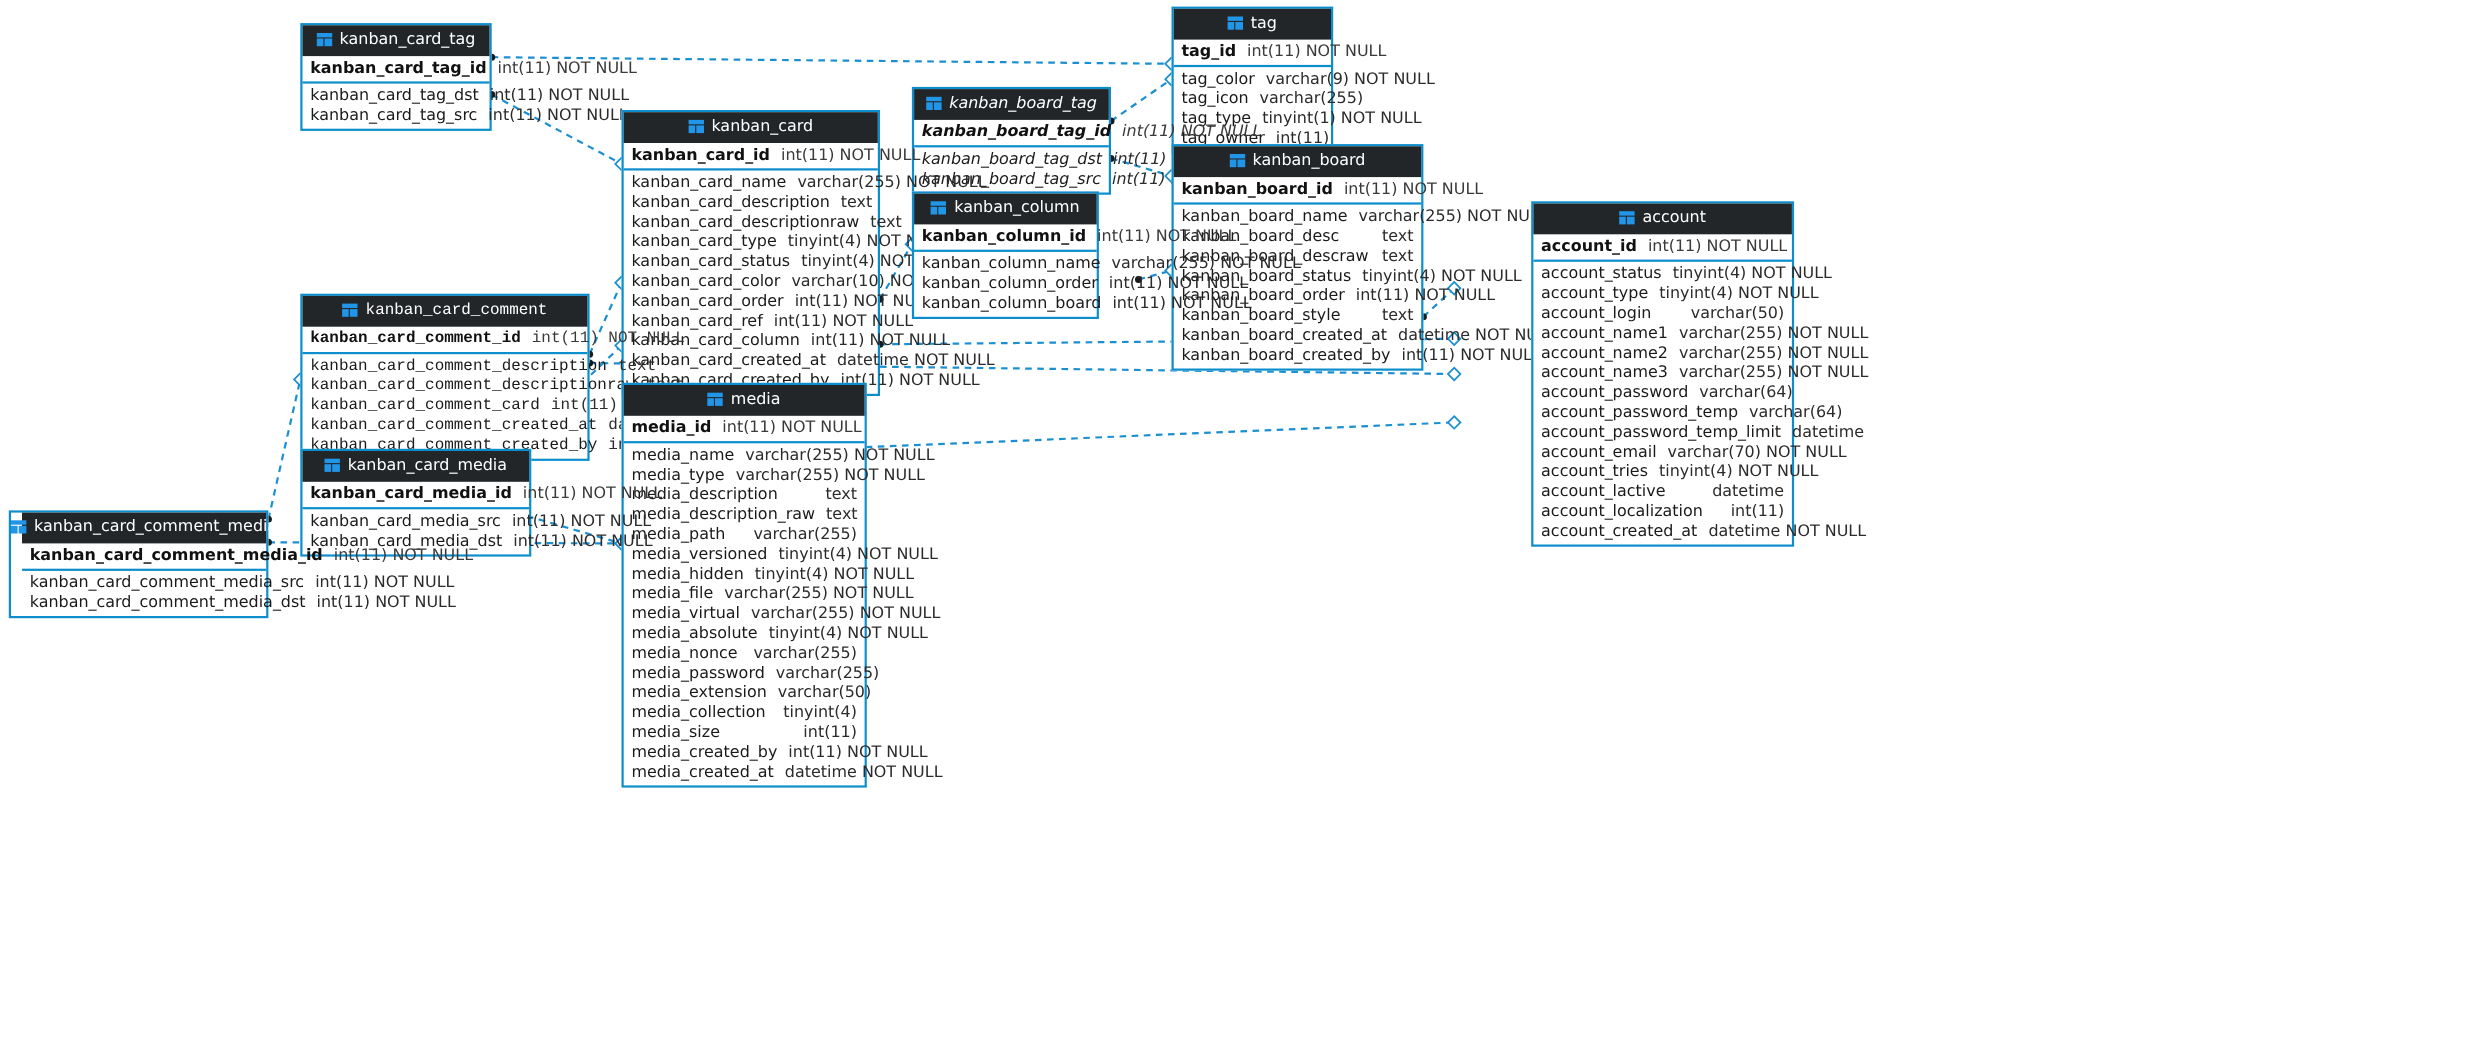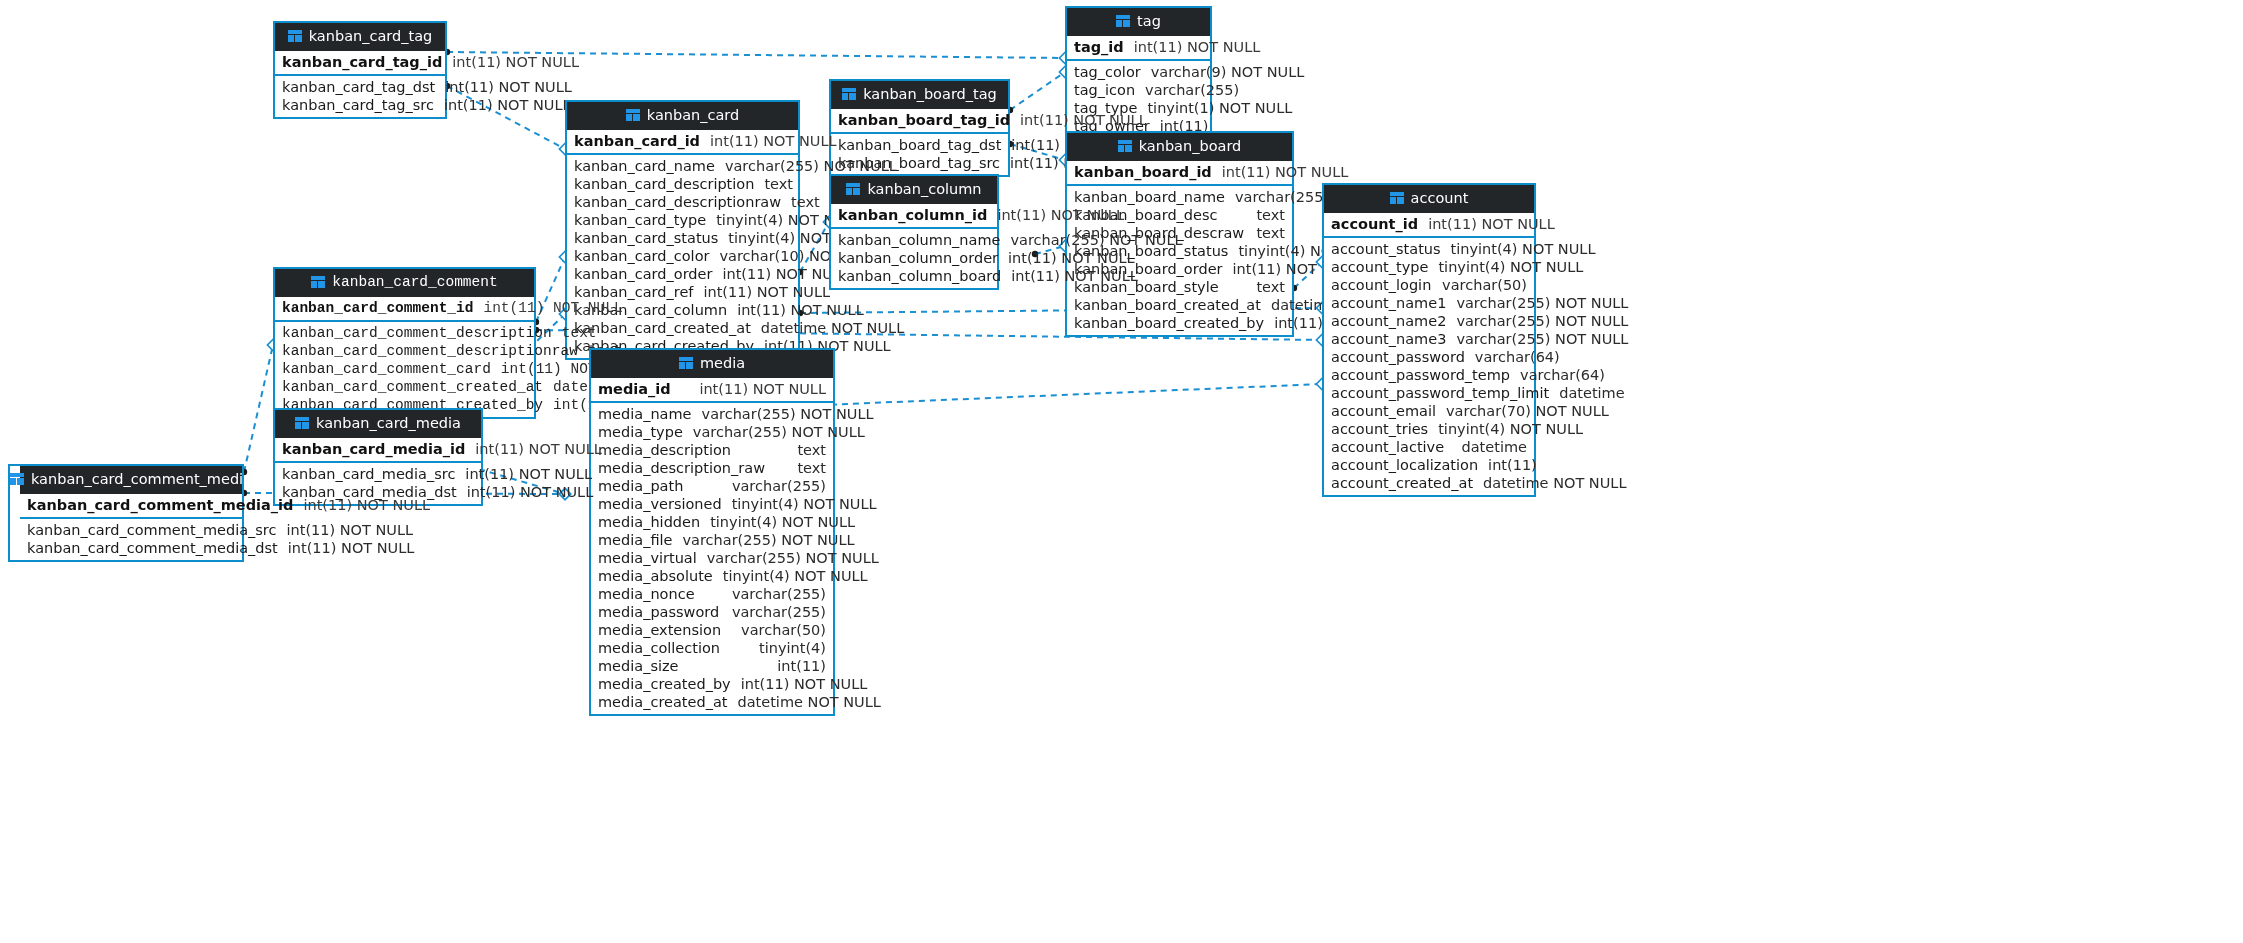--- a/index.html
+++ b/index.html
@@ -154,21 +154,21 @@
           <div class="frow">
             <span class="fname">tag_type</span>
             <span class="ftype">tinyint(1) NOT NULL</span>
           </div>
           <div class="frow">
             <span class="fname">tag_owner</span>
             <span class="ftype">int(11)</span>
           </div>
         </div>
       </div>
-      <div class="entity" style="left: 829px; top: 79px; width: 181px;">
+      <div class="entity" style="left: 829px; top: 79px; width: 181px; font-style: italic;">
         <div class="ent-header">
           <span class="tbl-icon">
             <i class="r1"></i>
             <i class="r2a"></i>
             <i class="r2b"></i>
           </span>
           <span>kanban_board_tag</span>
         </div>
         <div class="pk-row">
           <span class="fname">kanban_board_tag_id</span>
@@ -314,21 +314,21 @@
           <div class="frow">
             <span class="fname">kanban_column_order</span>
             <span class="ftype">int(11) NOT NULL</span>
           </div>
           <div class="frow">
             <span class="fname">kanban_column_board</span>
             <span class="ftype">int(11) NOT NULL</span>
           </div>
         </div>
       </div>
-      <div class="entity" style="left: 1322px; top: 183px; width: 214px;">
+      <div class="entity" style="left: 1392px; top: 183px; width: 239px;">
         <div class="ent-header">
           <span class="tbl-icon">
             <i class="r1"></i>
             <i class="r2a"></i>
             <i class="r2b"></i>
           </span>
           <span>account</span>
         </div>
         <div class="pk-row">
           <span class="fname">account_id</span>
@@ -422,21 +422,21 @@
           <div class="frow">
             <span class="fname">kanban_card_comment_created_at</span>
             <span class="ftype">datetime NOT NULL</span>
           </div>
           <div class="frow">
             <span class="fname">kanban_card_comment_created_by</span>
             <span class="ftype">int(11) NOT NULL</span>
           </div>
         </div>
       </div>
-      <div class="entity" style="left: 589px; top: 348px; width: 246px;">
+      <div class="entity" style="left: 565px; top: 348px; width: 223px;">
         <div class="ent-header">
           <span class="tbl-icon">
             <i class="r1"></i>
             <i class="r2a"></i>
             <i class="r2b"></i>
           </span>
           <span>media</span>
         </div>
         <div class="pk-row">
           <span class="fname">media_id</span>

